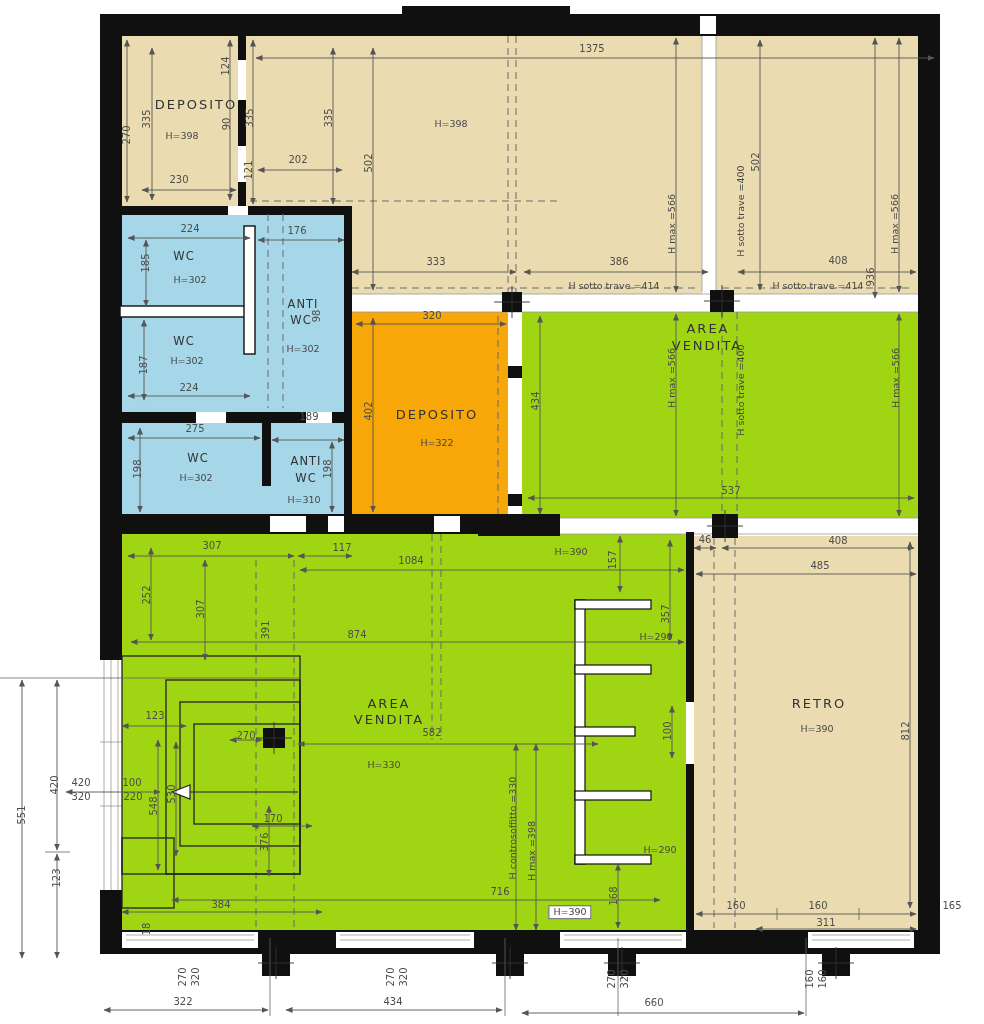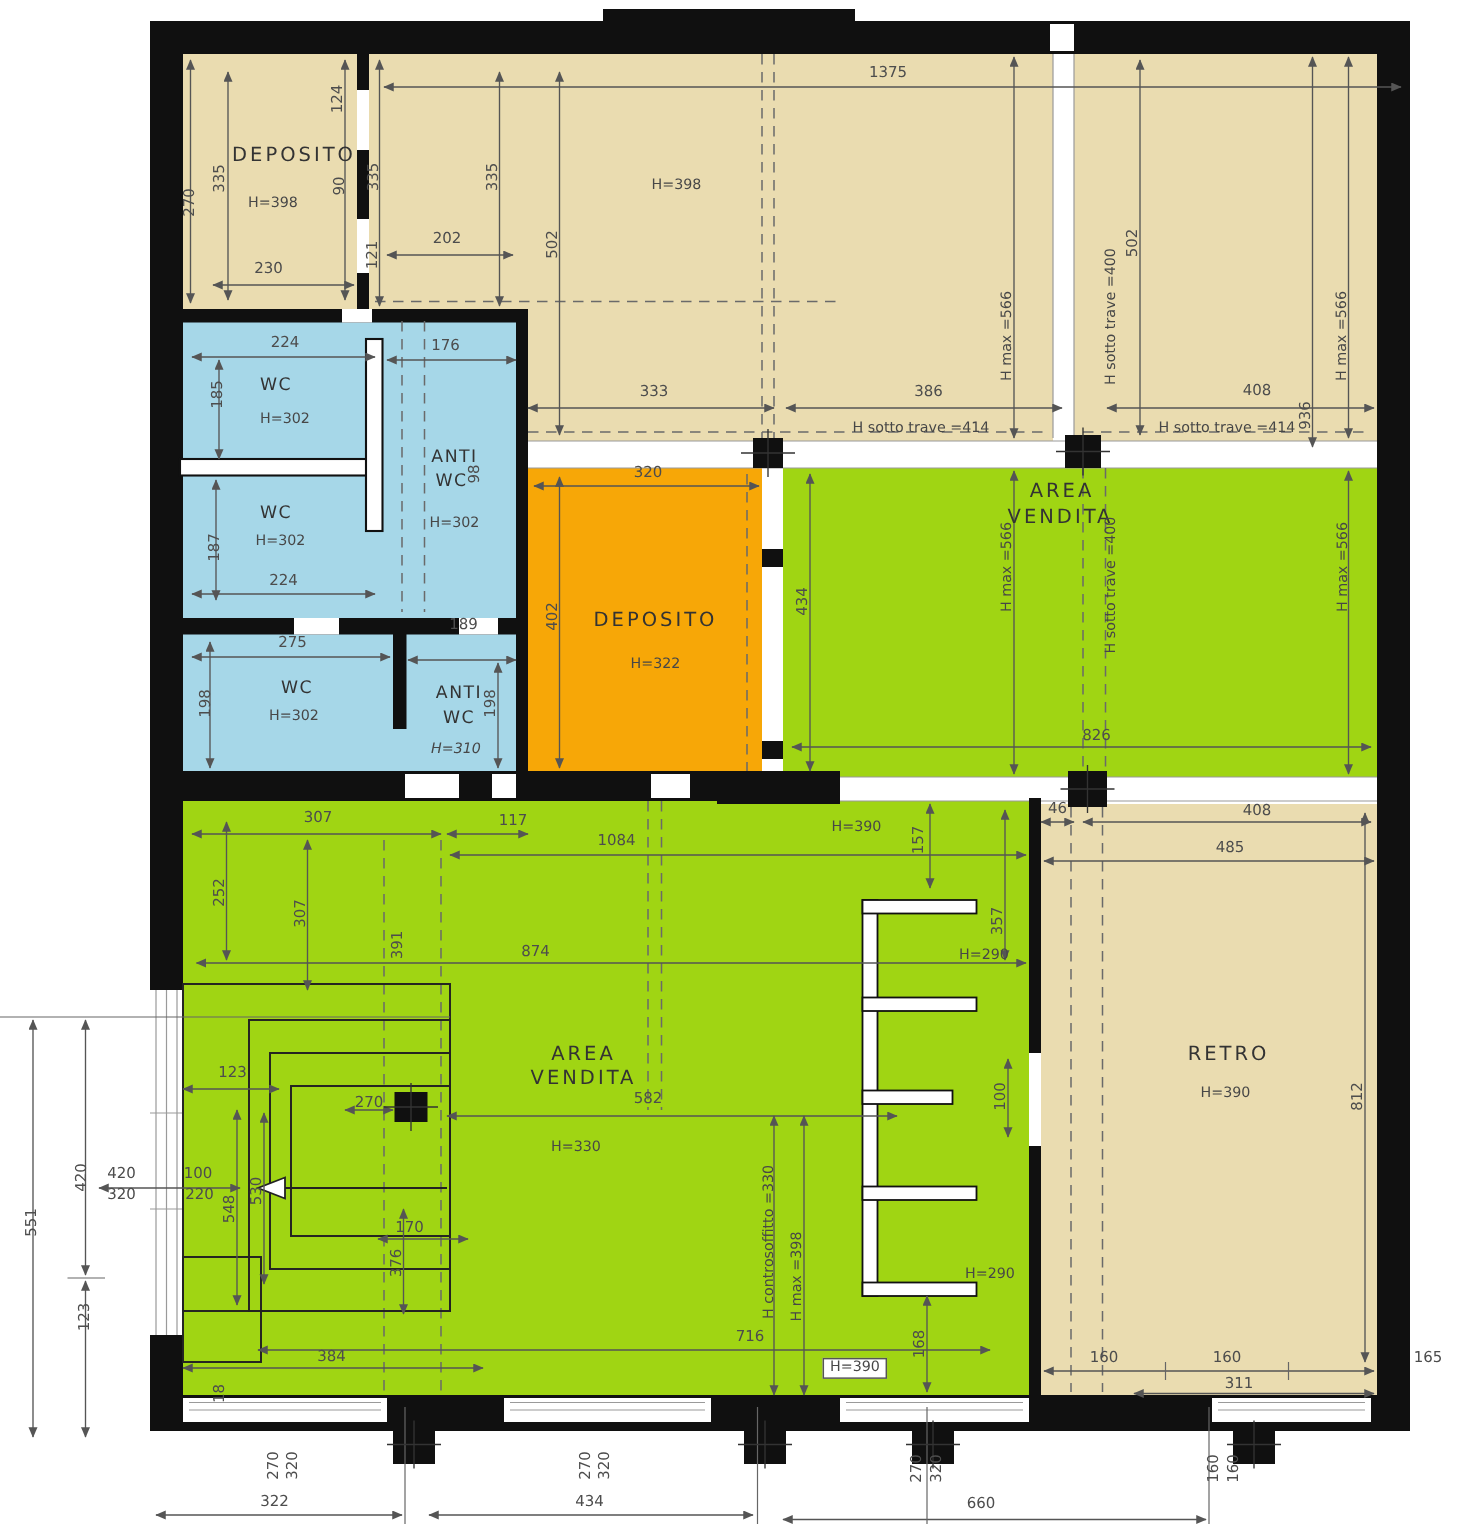--- a/index.html
+++ b/index.html
@@ -239,21 +239,21 @@
       <span class="lbl s-room2" style="left: 303px; top: 305px;">ANTI</span>
       <span class="lbl s-room2" style="left: 301px; top: 321px;">WC</span>
       <span class="lbl rot" style="left: 317px; top: 316px;">98</span>
       <span class="lbl s-h" style="left: 303px; top: 349px;">H=302</span>
       <span class="lbl s-room2" style="left: 184px; top: 342px;">WC</span>
       <span class="lbl s-h" style="left: 187px; top: 361px;">H=302</span>
       <span class="lbl s-room2" style="left: 198px; top: 459px;">WC</span>
       <span class="lbl s-h" style="left: 196px; top: 478px;">H=302</span>
       <span class="lbl s-room2" style="left: 306px; top: 462px;">ANTI</span>
       <span class="lbl s-room2" style="left: 306px; top: 479px;">WC</span>
-      <span class="lbl s-h" style="left: 304px; top: 500px; font-style: italic;">H=310</span>
+      <span class="lbl s-h" style="left: 304px; top: 500px;">H=310</span>
       <span class="lbl s-room" style="left: 437px; top: 414px;">DEPOSITO</span>
       <span class="lbl s-h" style="left: 437px; top: 443px;">H=322</span>
       <span class="lbl s-room" style="left: 708px; top: 328px;">AREA</span>
       <span class="lbl s-room" style="left: 707px; top: 345px;">VENDITA</span>
       <span class="lbl s-room" style="left: 389px; top: 703px;">AREA</span>
       <span class="lbl s-room" style="left: 389px; top: 719px;">VENDITA</span>
       <span class="lbl s-h" style="left: 384px; top: 765px;">H=330</span>
       <span class="lbl s-room" style="left: 819px; top: 703px;">RETRO</span>
       <span class="lbl s-h" style="left: 817px; top: 729px;">H=390</span>
       <span class="lbl s-hbox" style="left: 570px; top: 912px;">H=390</span>
@@ -267,21 +267,21 @@
       <span class="lbl" style="left: 190px; top: 229px;">224</span>
       <span class="lbl" style="left: 189px; top: 388px;">224</span>
       <span class="lbl" style="left: 195px; top: 429px;">275</span>
       <span class="lbl" style="left: 309px; top: 417px;">189</span>
       <span class="lbl" style="left: 432px; top: 316px;">320</span>
       <span class="lbl" style="left: 436px; top: 262px;">333</span>
       <span class="lbl" style="left: 619px; top: 262px;">386</span>
       <span class="lbl" style="left: 838px; top: 261px;">408</span>
       <span class="lbl s-h" style="left: 614px; top: 286px;">H sotto trave =414</span>
       <span class="lbl s-h" style="left: 818px; top: 286px;">H sotto trave =414</span>
-      <span class="lbl" style="left: 731px; top: 491px;">826</span>
+      <span class="lbl" style="left: 731px; top: 491px;">537</span>
       <span class="lbl" style="left: 705px; top: 540px;">46</span>
       <span class="lbl" style="left: 838px; top: 541px;">408</span>
       <span class="lbl" style="left: 820px; top: 566px;">485</span>
       <span class="lbl" style="left: 212px; top: 546px;">307</span>
       <span class="lbl" style="left: 322px; top: 548px; margin-left: 20px;">117</span>
       <span class="lbl" style="left: 411px; top: 561px;">1084</span>
       <span class="lbl" style="left: 357px; top: 635px;">874</span>
       <span class="lbl" style="left: 432px; top: 733px;">582</span>
       <span class="lbl" style="left: 155px; top: 716px;">123</span>
       <span class="lbl" style="left: 273px; top: 819px;">170</span>

